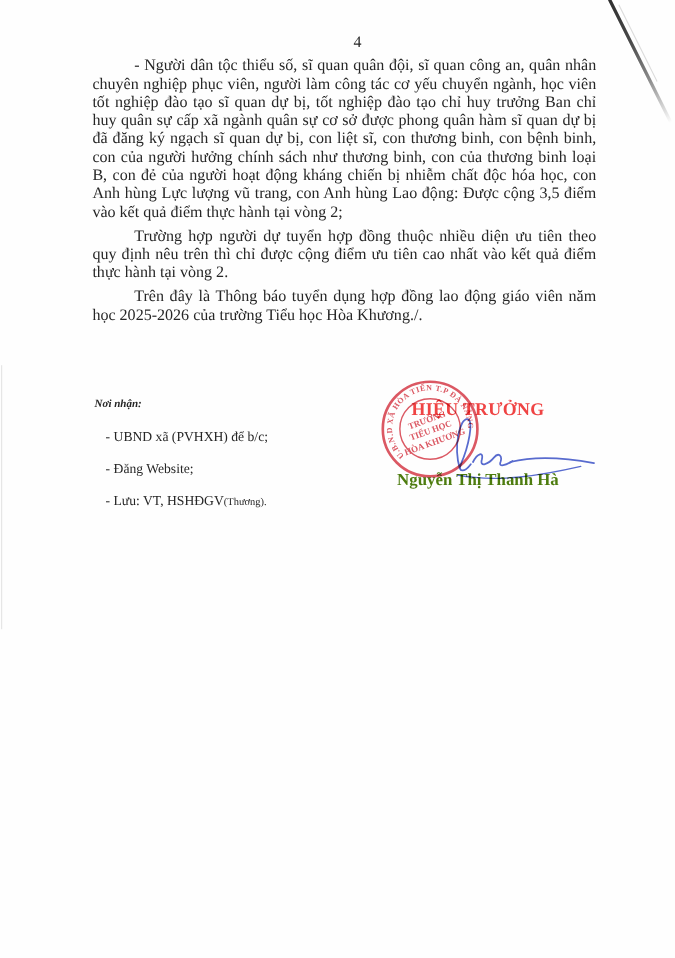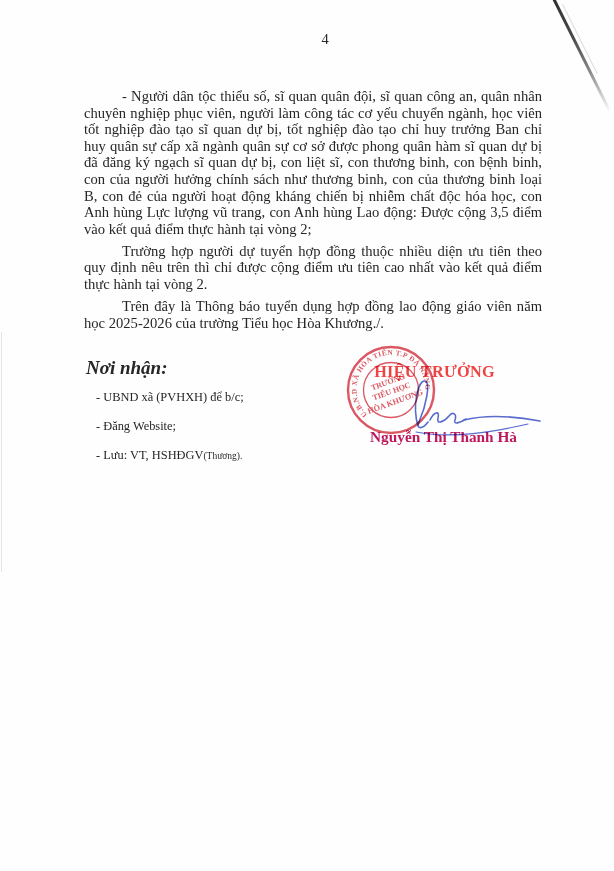--- a/index.html
+++ b/index.html
@@ -29,40 +29,39 @@
 
   
   .doc-body {
     position: absolute;
     left: 84px;
     top: 52px;
     width: 458px;
     text-align: justify;
     font-size: 14.6px;
     line-height: 16.6px;
-    margin-top: 36px;
   }
   .doc-body p {
     margin: 0 0 5.5px 0;
     text-indent: 38px;
   }
 
   
   .recipients {
     position: absolute;
     left: 79px;
     top: 362px;
     width: 260px;
     font-size: 12.4px;
     line-height: 12px;
   }
   .recipients .head {
     font-weight: bold;
     font-style: italic;
-    font-size: 19px;
+    font-size: 10px;
     margin: 0 0 2px 7px;
   }
   .recipients .item { margin: 17px; }
   .recipients .suffix { font-size: 9.5px; }
 
   
   .sig-title {
     position: absolute;
     left: 352px;
     top: 363px;
@@ -71,24 +70,24 @@
     font-weight: bold;
     font-size: 16.2px;
     letter-spacing: 0.3px;
     color: #ef4444;
   }
   .sig-name {
     position: absolute;
     left: 352px;
     top: 428px;
     width: 165px;
-    text-align: right;
+    text-align: center;
     font-weight: bold;
     font-size: 15.3px;
-    color: #be185d;
+    color: #4d7c0f;
     white-space: nowrap;
   }
 
   .stamp-svg {
     position: absolute;
     left: 343px;
     top: 342px;
     mix-blend-mode: multiply;
     opacity: 0.92;
   }

